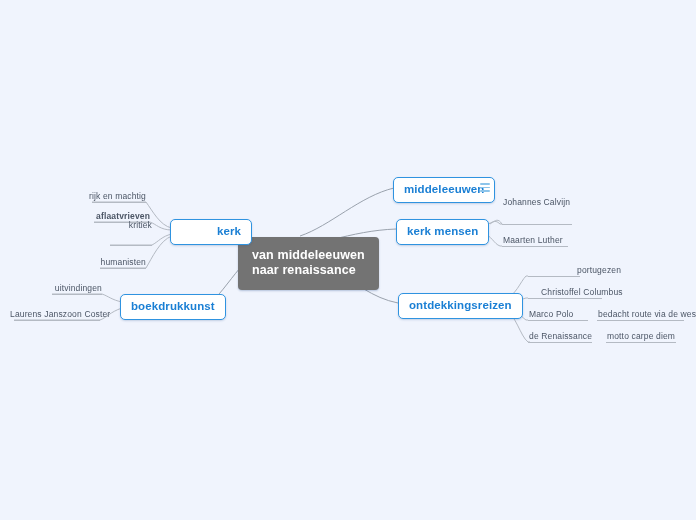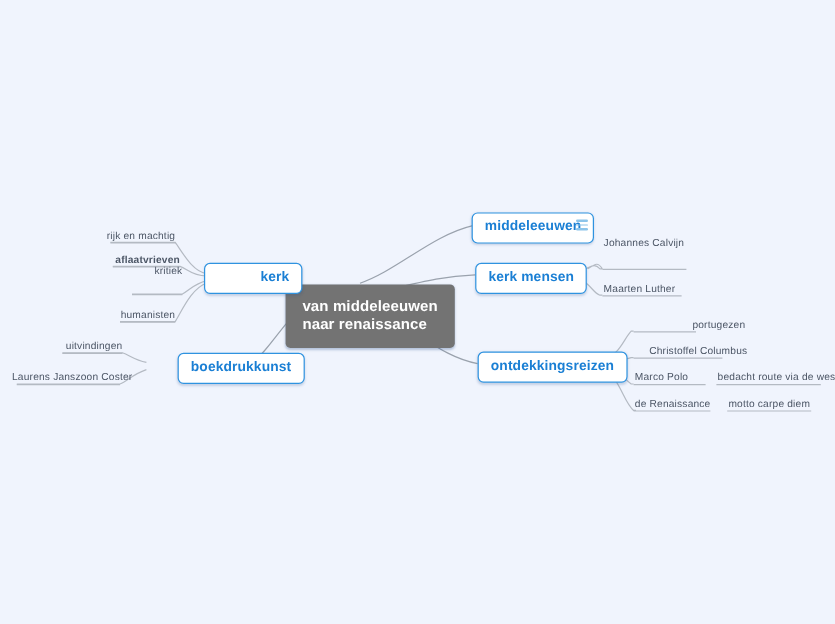--- a/index.html
+++ b/index.html
@@ -145,21 +145,21 @@
     </g>
   </svg>
 
   <div class="node node-root" style="left:238px; top:237px;">
     <span class="rl">van middeleeuwen</span>
     <span class="rl">naar renaissance</span>
   </div>
 
   <div class="node node-branch" style="left:170px; top:219px;padding-left:46px;">kerk</div>
 
-  <div class="node node-branch" style="left:120px; top:294px;margin-left:28px;">boekdrukkunst</div>
+  <div class="node node-branch" style="left:120px; top:294px;">boekdrukkunst</div>
 
   <div class="node node-branch" style="left:393px; top:177px;">middeleeuwen</div>
 
   <div class="menu-icon" style="left:480px; top:183px;">
     <i></i>
     <i></i>
     <i></i>
   </div>
 
   <div class="node node-branch" style="left:398px; top:293px;">ontdekkingsreizen</div>

